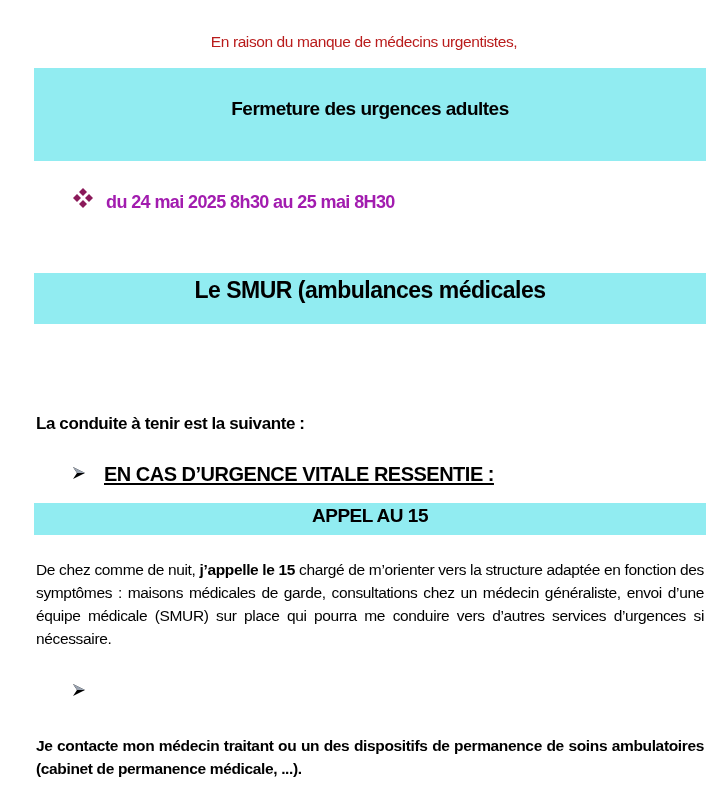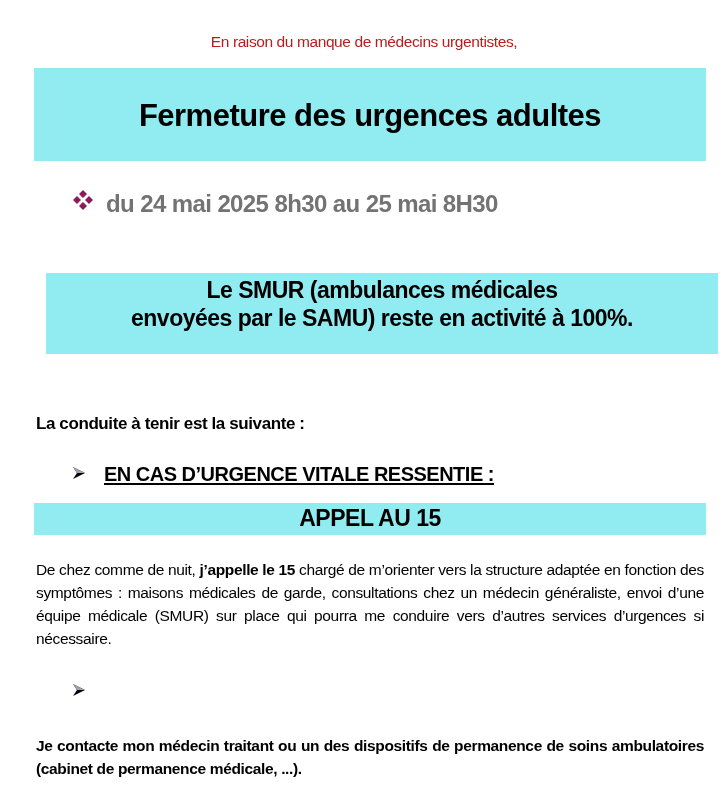--- a/index.html
+++ b/index.html
@@ -27,41 +27,41 @@
     .cyan-box {
       left: 34px; width: 672px;
       background: #91ECF1;
       text-align: center;
       font-weight: bold;
       letter-spacing: -0.5px;
     }
     .box-closure { top: 68px; height: 93px; }
     .box-closure .txt {
       position: absolute; left: 0; right: 0; top: 30px;
-      font-size: 31px;
+      font-size: 19px;
     }
 
     .date-line {
       left: 72px; top: 190px;
-      font-size: 24px;
+      font-size: 18px;
       font-weight: bold;
-      color: #737373;
+      color: #a21caf;
       letter-spacing: -0.6px;
       white-space: nowrap;
     }
     .date-line .bullet {
       display: inline-block;
       width: 22px;
       margin-right: 12px;
       vertical-align: middle;
       position: relative;
       top: -3px;
     }
 
-    .box-smur { top: 273px; height: 81px; margin-left: 12px; }
+    .box-smur { top: 273px; height: 51px; }
     .box-smur .txt {
       position: absolute; left: 0; right: 0; top: 3px;
       font-size: 23px;
       line-height: 28px;
     }
 
     .section-label {
       left: 36px; top: 414px;
       font-size: 17px;
       font-weight: bold;
@@ -83,21 +83,21 @@
       position: relative;
       top: -2px;
     }
     .sub-heading .label { text-decoration: underline; text-underline-offset: 2px; }
     .sub-vital { top: 463px; }
     .sub-non-vital { top: 680px; }
 
     .box-call { top: 503px; height: 32px; }
     .box-call .txt {
       position: absolute; left: 0; right: 0; top: 2px;
-      font-size: 23px;
+      font-size: 19px;
     }
 
     .para {
       left: 36px; width: 668px;
       font-size: 15.5px;
       line-height: 23px;
       text-align: justify;
       letter-spacing: -0.35px;
     }
     .para-call { top: 558px; }
@@ -122,21 +122,20 @@
         <polygon points="5,7 9,11 5,15 1,11"></polygon>
         <polygon points="17,7 21,11 17,15 13,11"></polygon>
       </g>
     </svg>
   </span><span>du 24 mai 2025 8h30 au 25 mai 8H30</span>
 </div>
 
 <div class="abs cyan-box box-smur">
   <div class="txt">
     <div>Le SMUR (ambulances médicales</div>
-    <div>envoyées par le SAMU) reste en activité à 100%.</div>
   </div>
 </div>
 
 <div class="abs section-label">La conduite à tenir est la suivante :</div>
 
 <div class="abs sub-heading sub-vital">
   <span class="arrow">
     <svg width="14" height="14" viewBox="0 0 14 14">
       <polygon points="1,1 13,7 1,13 5,7" fill="#000"></polygon>
       <polygon points="1,1 13,7 5,7" fill="#9aa3b0"></polygon>

